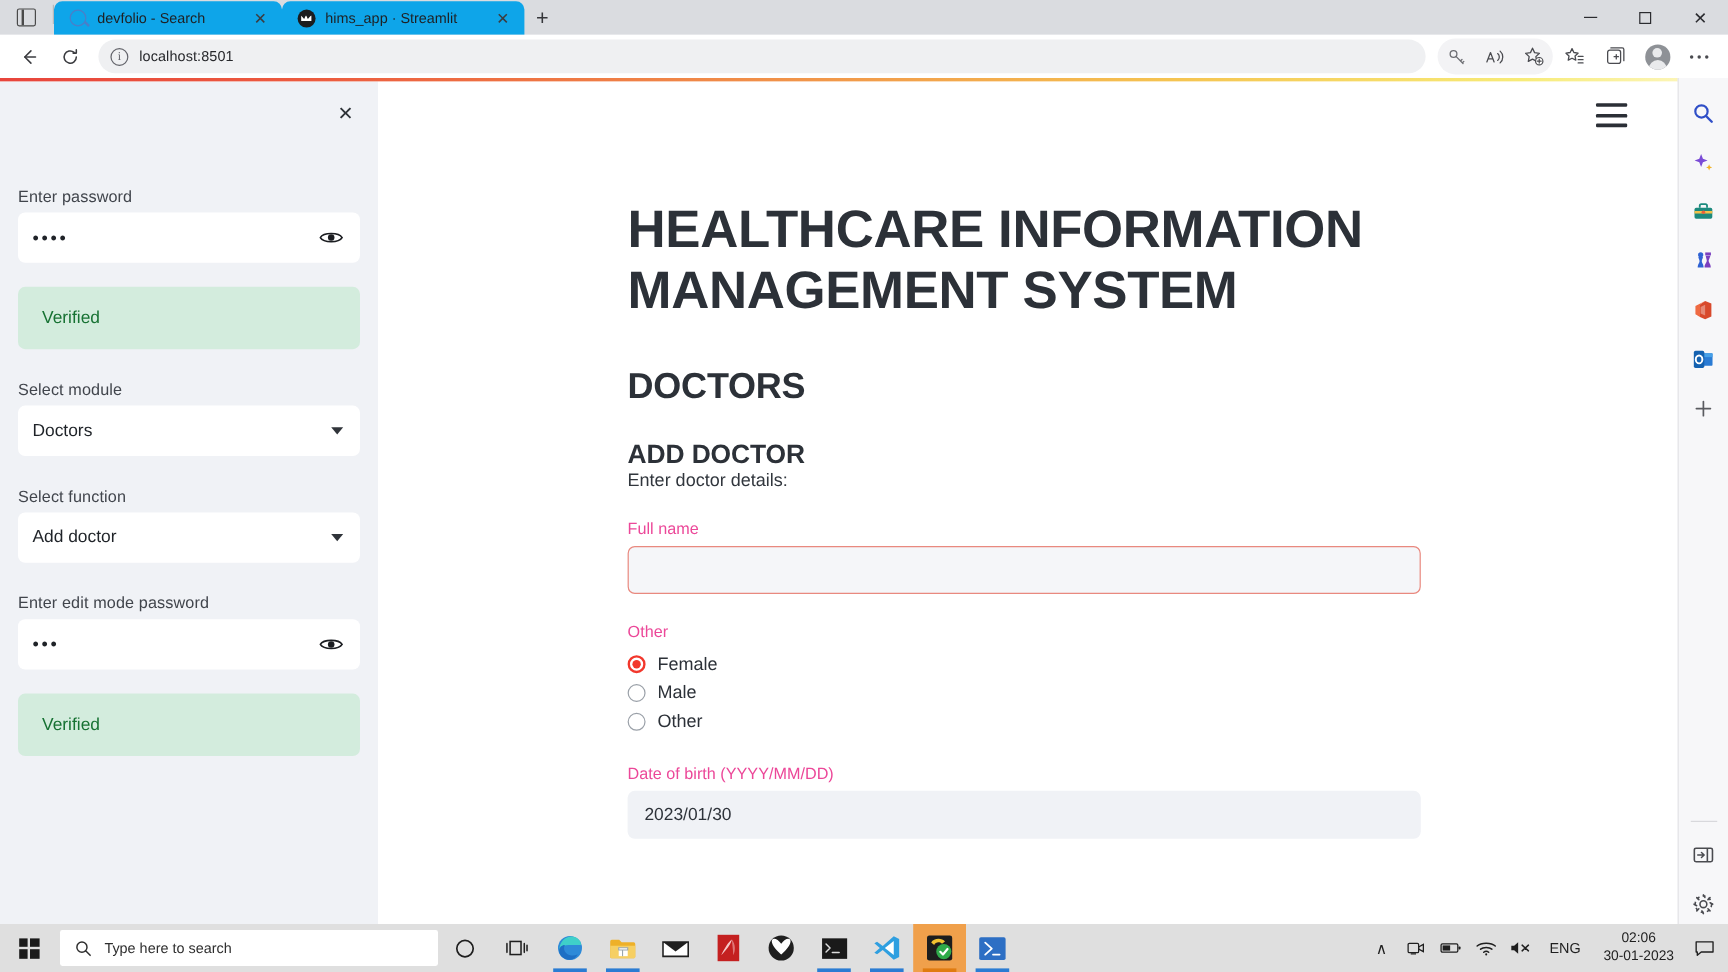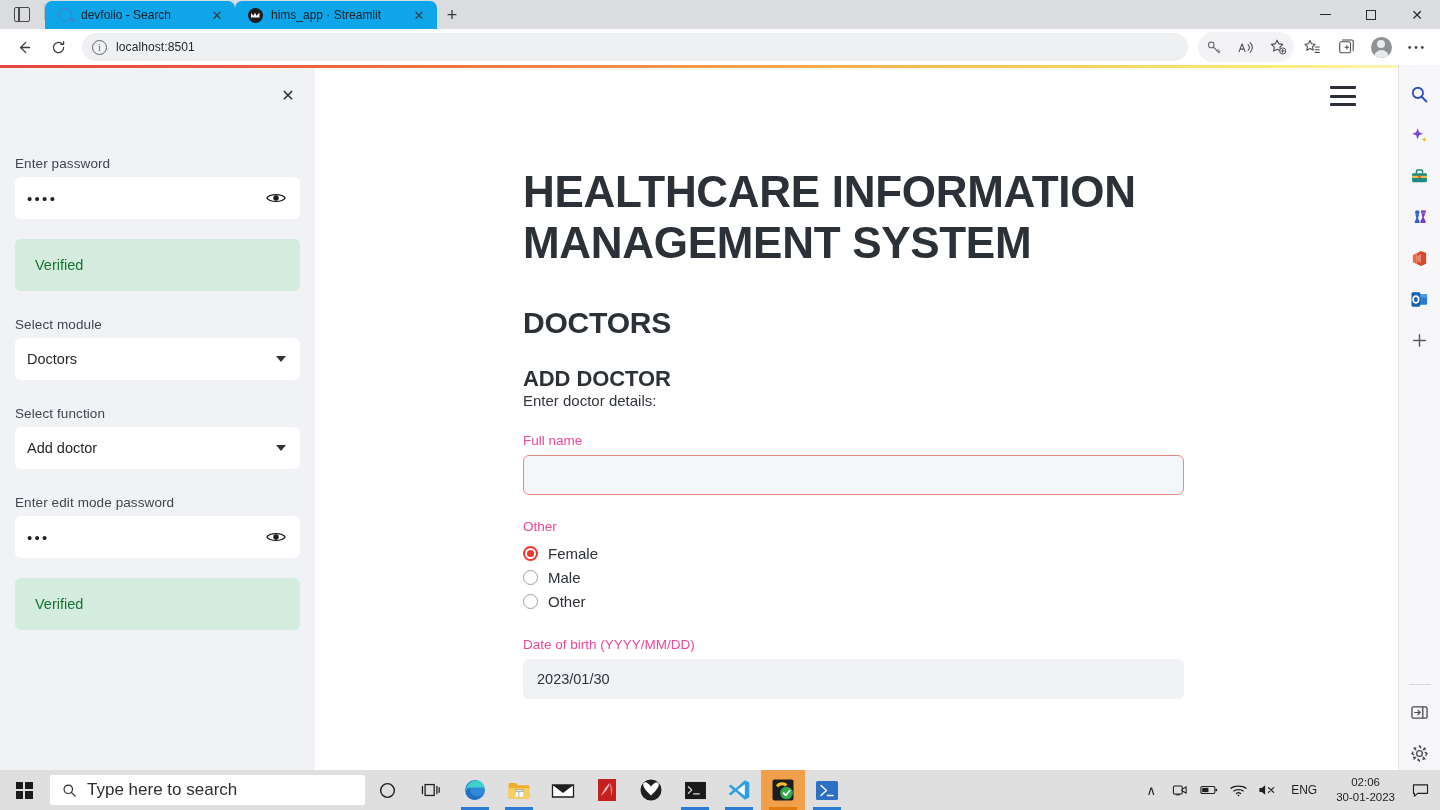--- a/index.html
+++ b/index.html
@@ -210,21 +210,21 @@
   .taskbar {
     position: absolute; bottom: 0; left: 0; width: 1440px; height: 40px;
     background: #dfdfdf; display: flex; align-items: center;
   }
   .start-btn { width: 48px; height: 40px; display:flex; align-items:center; justify-content:center;}
   .win-logo { width: 17px; height: 17px; display: grid; grid-template-columns: 1fr 1fr; grid-template-rows: 1fr 1fr; gap: 2px; }
   .win-logo i { background: #1b1b1b; display:block; }
   .tb-search {
     width: 315px; height: 30px; background: #ffffff; border-radius: 2px;
     display:flex; align-items:center; gap: 10px; padding: 0 12px; margin-left: 2px;
-    font-size: 17px; color: #2e2e2e;
+    font-size: 12px; color: #2e2e2e;
   }
   .tb-icon {
     width: 44px; height: 40px; display:flex; align-items:center; justify-content:center; position: relative;
   }
   .tb-icon.running::after{
     content:""; position:absolute; bottom: 0; left: 8px; right: 8px; height: 3px; background:#2b7cd3;
   }
   .tb-icon.active-app { background: #f0a04b; }
   .tb-icon.active-app::after{ background:#e07b10; }
   .tray { margin-left: auto; display: flex; align-items: center; gap: 3px; padding-right: 6px; }

